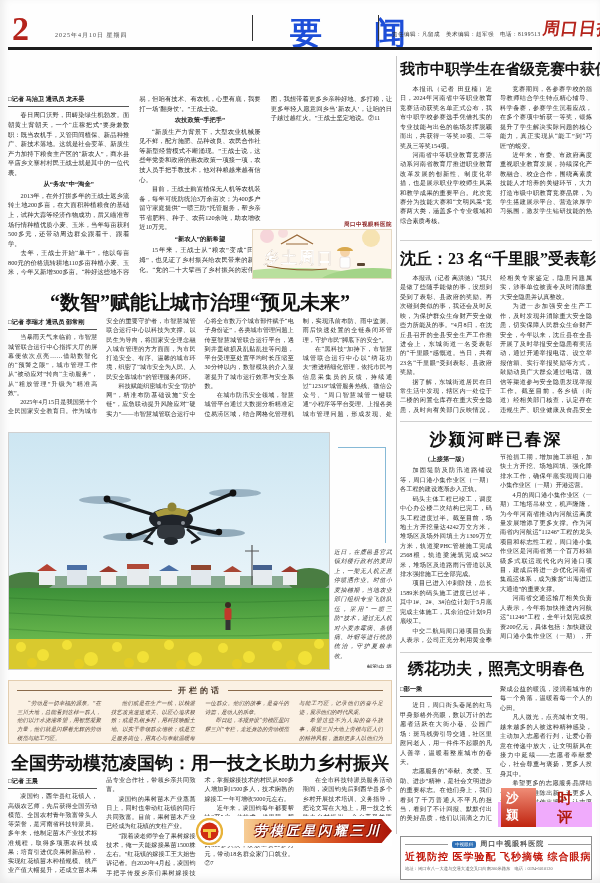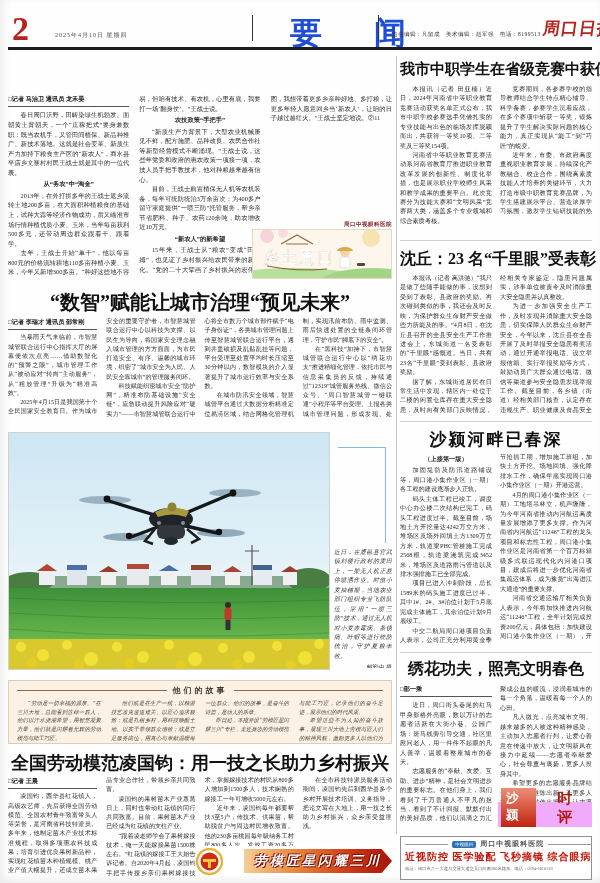--- a/index.html
+++ b/index.html
@@ -244,21 +244,21 @@
 
   <div class="abs cap-bracket" style="left:338px;top:447px;width:48px;height:96px;"></div>
   <div class="abs caption" style="left:334px;top:548px;width:58px;height:120px;overflow:hidden;">
     <span>近日，在鹿邑县官武镇刘楼行政村的麦田上，一架无人机正悬停喷洒作业。时值小麦抽穗期，当地农业部门组织专业飞防队伍，采用“一喷三防”技术，通过无人机对小麦赤霉病、条锈病、叶蚜等进行统防统治，守护夏粮丰收。</span>
     <span class="credit">解勤中 摄</span>
   </div>
 
   <div class="abs intro-box" style="left:8px;top:680px;width:384px;height:64px;">
     <div class="intro-title">
       <span class="tline"></span>
-      <span class="ttext">他们的故事</span>
+      <span class="ttext">开栏的话</span>
       <span class="tline"></span>
     </div>
     <div class="intro-cols">
         <p>“劳动是一切幸福的源泉。”在三川大地，总能看到这样一群人，他们以汗水浇灌希望，用智慧凝聚力量，他们就是闪耀着光辉的劳动模范与能工巧匠。</p>
         <p>他们或是在生产一线，以精湛技艺攻克道道难关、以匠心追求极致；或是扎根乡村，用科技唤醒土地、以实干带领群众增收；或是立足服务岗位，用真心与奉献温暖每一位群众。他们的故事，是奋斗的诗篇，是动人的乐章。</p>
         <p>即日起，本报开设“劳模匠星闪耀三川”专栏，走近身边的劳动模范与能工巧匠，记录他们的奋斗足迹，展示他们的时代风采。</p>
         <p>希望这些不为人知的奋斗故事，展现三川大地上劳模与匠人们的精神风貌，激励更多人以他们为榜样，在各自岗位上发光发热，共同谱写周口高质量发展的崭新篇章。</p>
       </div>
   </div>
 
@@ -267,21 +267,21 @@
     <span class="byline">□记者 王晨</span>
     <div>
         <p>凌国钧，西华县红花镇人，高级农艺师，先后获得全国劳动模范、全国农村青年致富带头人等荣誉，是河南省科技特派员。多年来，他制定苗木产业技术标准规程，取得多项惠农科技成果；培育引进优良果树新品种，实现红花镇苗木种植规模、桃产业产值大幅提升，还成立苗木果品专业合作社，带领乡亲共同致富。</p>
         <p>凌国钧的果树苗木产业蒸蒸日上，同时也带动红花镇的同行共同致富。目前，果树苗木产业已经成为红花镇的支柱产业。</p>
         <p>“跟着凌老师学会了果树嫁接技术，俺一天能嫁接果苗1500株左右。”红花镇的嫁接工王大姐告诉记者。自2020年4月起，凌国钧手把手传授乡亲们果树嫁接技术，掌握嫁接技术的村民从800多人增加到1500多人，技术娴熟的嫁接工一年可增收5000元左右。</p>
         <p>近年来，凌国钧每年都要帮扶3至5户，传技术、供果苗，帮助脱贫户与周边村民增收致富。他的230多亩桃园每年吸纳务工村民800多人次，发放工资20多万元，带动18名群众家门口就业。②7</p>
         <p>在全市科技特派员服务活动期间，凌国钧先后到西华县多个乡村开展技术培训、义务指导，把论文写在大地上，用一技之长助力乡村振兴，众乡亲受益匪浅。</p>
       </div>
   </div>
 
-  <div class="abs laomo-wrap" style="left:196px;top:846px;width:196px;height:30px;gap:32px;">
+  <div class="abs laomo-wrap" style="left:196px;top:816px;width:196px;height:30px;gap:32px;">
     <svg width="27" height="27" viewBox="0 0 27 27" style="position:relative;z-index:2;">
       <circle cx="13.5" cy="13.5" r="12.5" fill="#fff" stroke="#e8b33a" stroke-width="2.4"></circle>
       <circle cx="13.5" cy="13.5" r="9" fill="#cf2a12"></circle>
       <path d="M7 11 h13 v3 h-5 v6 h-3 v-6 h-5 z" fill="#f5c642"></path>
     </svg>
     <div class="laomo-bar">
       <span class="laomo-text">劳模匠星闪耀三川</span>
     </div>
   </div>
 

